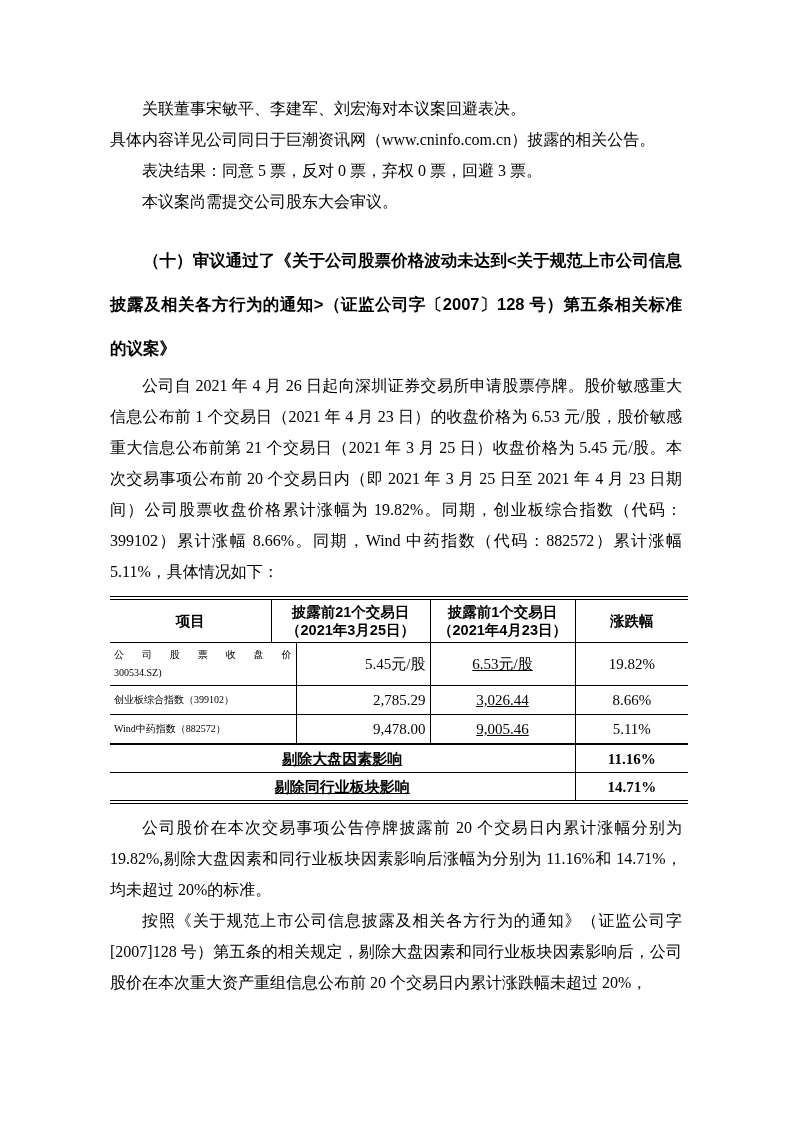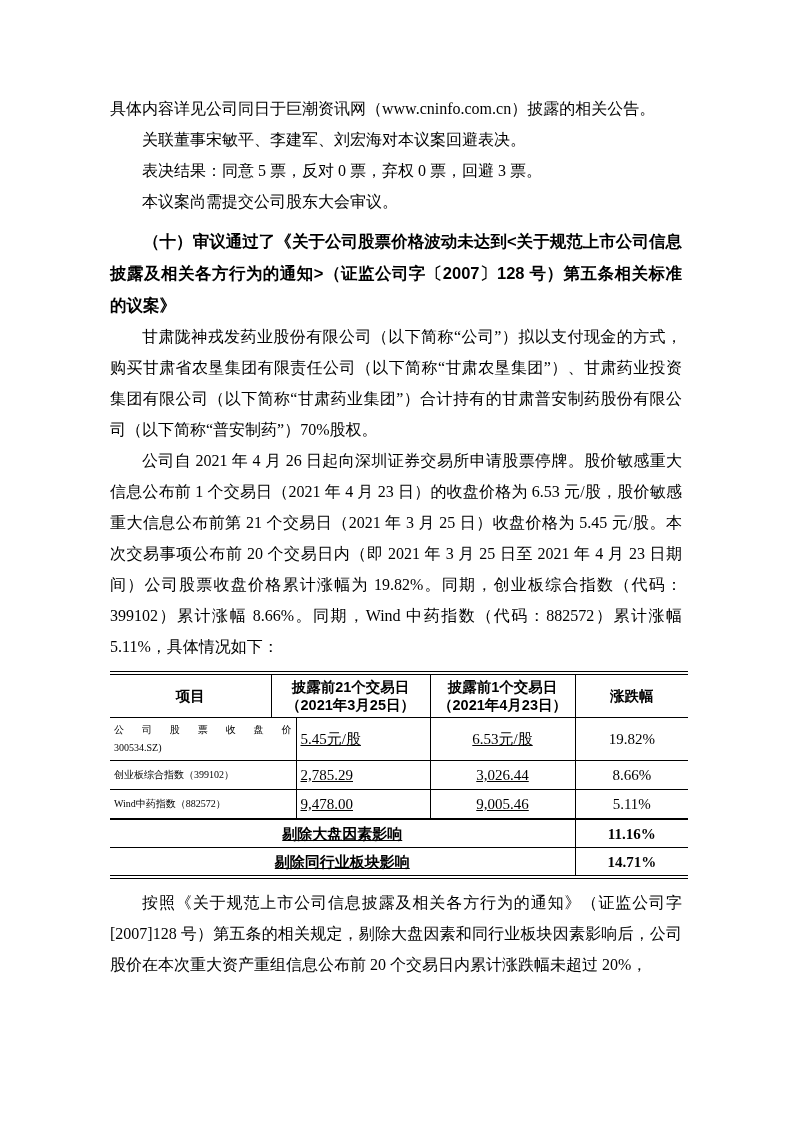--- a/index.html
+++ b/index.html
@@ -18,27 +18,27 @@
     font-size: 16px;
     line-height: 31px;
   }
   p.para {
     margin: 0;
     text-align: justify;
     text-indent: 2em;
   }
   p.para.no-indent { text-indent: 0; }
   p.heading {
-    margin: 8px 0 0 0;
+    margin: 21px 0 0 0;
     text-align: justify;
     text-indent: 2em;
     font-family: "Liberation Sans", "DejaVu Sans", sans-serif;
     font-weight: bold;
     font-size: 16.5px;
-    line-height: 32px;
+    line-height: 44px;
   }
   table.price-table {
     width: 578px;
     border-collapse: collapse;
     table-layout: fixed;
     margin: 9px 0 8px 0;
     border-top: 4px double #000;
     border-bottom: 4px double #000;
     font-size: 15px;
     line-height: 18px;
@@ -52,39 +52,38 @@
     font-family: "Liberation Sans", "DejaVu Sans", sans-serif;
     font-weight: bold;
     text-align: center;
     font-size: 14.5px;
   }
   .bline  { border-bottom: 1px solid #000; }
   .bline2 { border-bottom: 2px solid #000; }
   .vline  { border-left: 1px solid #000; }
   .c-label { text-align: justify; padding-left: 6px; font-size: 10px; }
   .c-label .spread { text-align: justify; text-align-last: justify; }
-  .c-left   { text-align: left; padding-left: 10px; text-decoration: underline; }
+  .c-left   { text-align: right; padding-left: 10px; }
   .c-center { text-align: center; text-decoration: underline; }
   .c-right  { text-align: center; padding-right: 8px; }
   .bold { font-family: "Liberation Sans", "DejaVu Sans", sans-serif; font-weight: bold; margin-top: 16px; }
   .sum-val { font-weight: bold; }
 </style>
 </head>
 <body>
 
 <div class="content">
 
+  <p class="para">关联董事宋敏平、李建军、刘宏海对本议案回避表决。</p>
   <p class="para no-indent">具体内容详见公司同日于巨潮资讯网（www.cninfo.com.cn）披露的相关公告。</p>
-  <p class="para">关联董事宋敏平、李建军、刘宏海对本议案回避表决。</p>
   <p class="para">表决结果：同意 5 票，反对 0 票，弃权 0 票，回避 3 票。</p>
   <p class="para">本议案尚需提交公司股东大会审议。</p>
 
   <p class="heading">（十）审议通过了《关于公司股票价格波动未达到&lt;关于规范上市公司信息披露及相关各方行为的通知&gt;（证监公司字〔2007〕128 号）第五条相关标准的议案》</p>
 
-  <p class="para">甘肃陇神戎发药业股份有限公司（以下简称“公司”）拟以支付现金的方式，购买甘肃省农垦集团有限责任公司（以下简称“甘肃农垦集团”）、甘肃药业投资集团有限公司（以下简称“甘肃药业集团”）合计持有的甘肃普安制药股份有限公司（以下简称“普安制药”）70%股权。</p>
   <p class="para">公司自 2021 年 4 月 26 日起向深圳证券交易所申请股票停牌。股价敏感重大信息公布前 1 个交易日（2021 年 4 月 23 日）的收盘价格为 6.53 元/股，股价敏感重大信息公布前第 21 个交易日（2021 年 3 月 25 日）收盘价格为 5.45 元/股。本次交易事项公布前 20 个交易日内（即 2021 年 3 月 25 日至 2021 年 4 月 23 日期间）公司股票收盘价格累计涨幅为 19.82%。同期，创业板综合指数（代码：399102）累计涨幅 8.66%。同期，Wind 中药指数（代码：882572）累计涨幅 5.11%，具体情况如下：</p>
 
   <table class="price-table">
     <colgroup>
       <col style="width:161px">
         <col style="width:25px">
         <col style="width:134px">
         <col style="width:145px">
         <col style="width:113px">
     </colgroup>
@@ -126,15 +125,16 @@
       <td class="bold c-center bline" colspan="4" style="height:21px">剔除大盘因素影响</td>
       <td class="c-right bline vline sum-val">11.16%</td>
     </tr>
     <tr>
       <td class="bold c-center" colspan="4" style="height:21px">剔除同行业板块影响</td>
       <td class="c-right vline sum-val">14.71%</td>
     </tr>
   </tbody>
     </table>
 
+  <p class="para">公司股价在本次交易事项公告停牌披露前 20 个交易日内累计涨幅分别为 19.82%,剔除大盘因素和同行业板块因素影响后涨幅为分别为 11.16%和 14.71%，均未超过 20%的标准。</p>
   <p class="para">按照《关于规范上市公司信息披露及相关各方行为的通知》（证监公司字[2007]128 号）第五条的相关规定，剔除大盘因素和同行业板块因素影响后，公司股价在本次重大资产重组信息公布前 20 个交易日内累计涨跌幅未超过 20%，</p>
 
 </div>
 
 </body></html>

